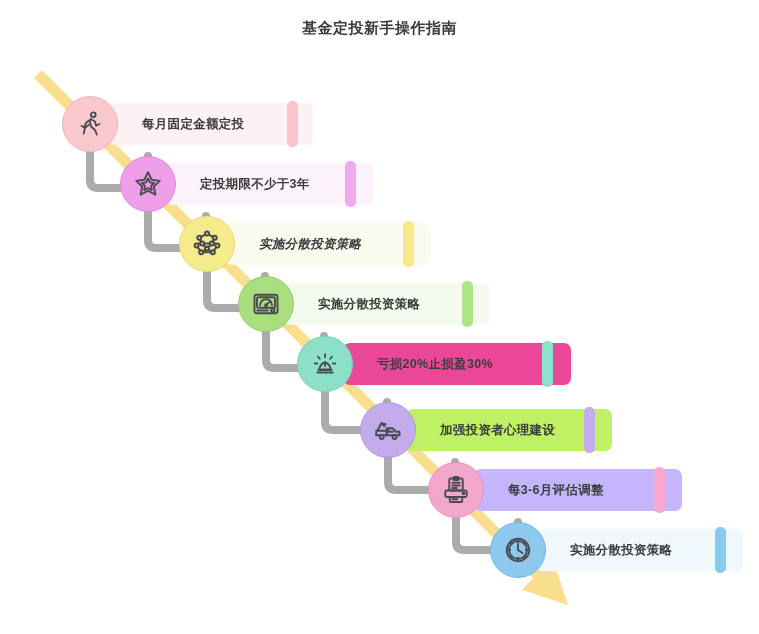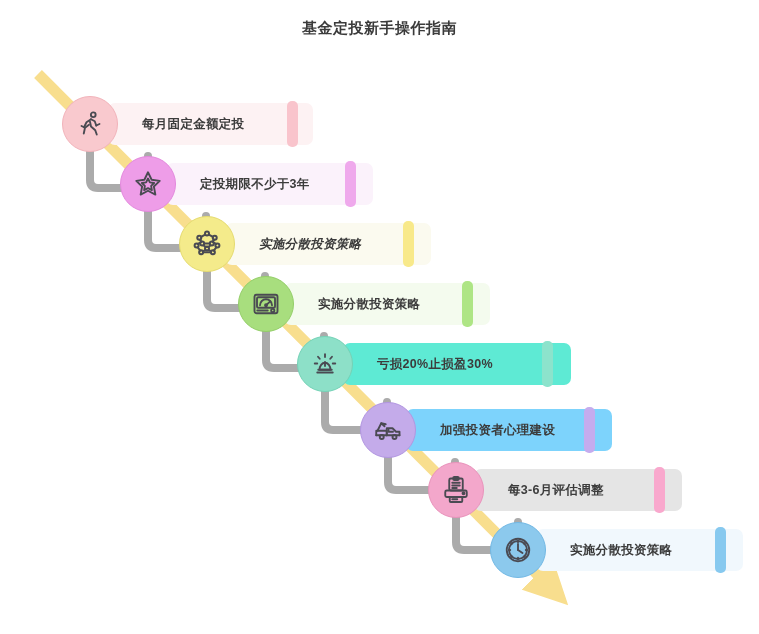--- a/index.html
+++ b/index.html
@@ -220,60 +220,60 @@
         <path class="ico-stroke" d="M12 13.0 L15.4 9.9"></path>
         <circle class="ico-stroke" cx="12" cy="13.0" r="0.8"></circle>
         <path class="ico-stroke" d="M5.0 17.2 L13.4 17.2"></path>
         <circle class="ico-stroke" cx="17.4" cy="17.2" r="1.3"></circle>
       </svg>
     </div>
   </div>
   <div class="accent" style="left:462px; top:281px; background:#AEE585;"></div>
 
   <div class="step" style="left:297px; top:336px;">
-    <div class="pill" style="width:228px; background:#5eead4;">
+    <div class="pill" style="width:228px; background:#ec4899;">
       <span class="pill-label">亏损20%止损盈30%</span>
     </div>
     <div class="bubble" style="background:#8DE0C8; border:1.5px solid #74D2B6;">
       <svg width="30" height="30" viewBox="0 0 24 24">
         <path class="ico-stroke" d="M7.6 16.6 A4.4 5.6 0 0 1 16.4 16.6 Z"></path>
         <path class="ico-stroke" d="M12 10.4 L12 13.6"></path>
         <path class="ico-stroke" d="M5.8 18.8 L18.2 18.8"></path>
         <path class="ico-stroke" d="M6.6 16.6 L17.4 16.6"></path>
         <path class="ico-stroke" d="M12 4.2 L12 6.4"></path>
         <path class="ico-stroke" d="M6.4 6.2 L7.8 7.8"></path>
         <path class="ico-stroke" d="M17.6 6.2 L16.2 7.8"></path>
         <path class="ico-stroke" d="M3.8 11.6 L5.8 11.6"></path>
         <path class="ico-stroke" d="M20.2 11.6 L18.2 11.6"></path>
       </svg>
     </div>
   </div>
   <div class="accent" style="left:542px; top:341px; background:#8CE3CC;"></div>
 
   <div class="step" style="left:360px; top:402px;">
-    <div class="pill" style="width:206px; background:#7dd3fc;">
+    <div class="pill" style="width:206px; background:#bef264;">
       <span class="pill-label">加强投资者心理建设</span>
     </div>
     <div class="bubble" style="background:#C4ABEA; border:1.5px solid #B296E1;">
       <svg width="30" height="30" viewBox="0 0 24 24">
         <path class="ico-stroke" d="M2.6 16.2 L2.6 12.6 L11.0 12.6 L11.0 16.2"></path>
         <path class="ico-stroke" d="M11.0 16.2 L11.0 10.6 L15.6 10.6 L18.4 13.4 L21.2 13.4 L21.2 16.2"></path>
         <path class="ico-stroke" d="M2.6 16.2 L21.2 16.2"></path>
         <path class="ico-stroke" d="M12.4 11.8 L12.4 13.4 L16.0 13.4"></path>
         <path class="ico-stroke" d="M3.6 12.6 L6.6 6.6 L9.2 9.0"></path>
         <path class="ico-stroke" d="M6.6 6.6 L10.2 7.4"></path>
         <circle class="ico-stroke" cx="7.0" cy="17.6" r="1.6"></circle>
         <circle class="ico-stroke" cx="17.2" cy="17.6" r="1.6"></circle>
       </svg>
     </div>
   </div>
   <div class="accent" style="left:584px; top:407px; background:#C5ACEE;"></div>
 
   <div class="step" style="left:428px; top:462px;">
-    <div class="pill" style="width:208px; background:#e5e5e5;">
+    <div class="pill" style="width:208px; background:#c4b5fd;">
       <span class="pill-label">每3-6月评估调整</span>
     </div>
     <div class="bubble" style="background:#F3A7CB; border:1.5px solid #E992BB;">
       <svg width="30" height="30" viewBox="0 0 24 24">
         <rect class="ico-stroke" x="6.6" y="2.8" width="10.8" height="9.6" rx="1.2"></rect>
         <rect class="ico-stroke" x="9.8" y="1.6" width="4.4" height="2.4" rx="0.8"></rect>
         <path class="ico-stroke" d="M9.0 6.2 L15.0 6.2 M9.0 8.4 L15.0 8.4 M9.0 10.4 L12.6 10.4"></path>
         <rect class="ico-stroke" x="3.4" y="12.4" width="17.2" height="5.2" rx="1.2"></rect>
         <rect class="ico-stroke" x="7.0" y="17.6" width="10.0" height="4.0" rx="0.8"></rect>
         <path class="ico-stroke" d="M9.0 19.4 L13.0 19.4"></path>

